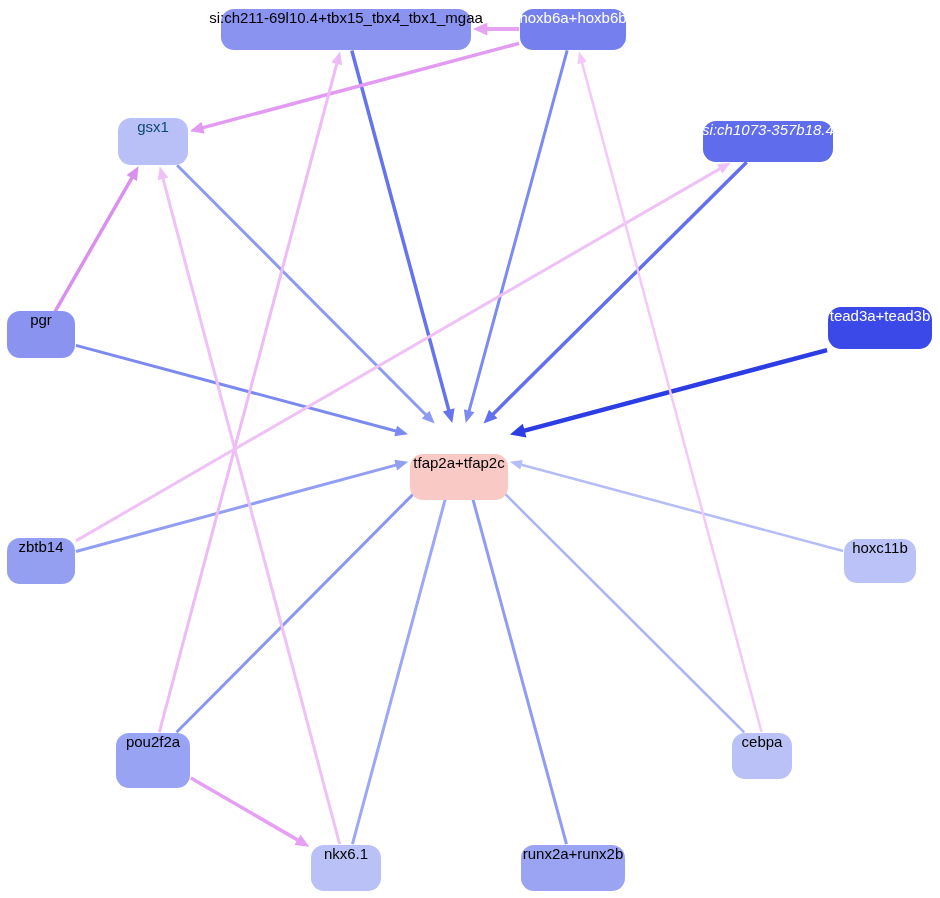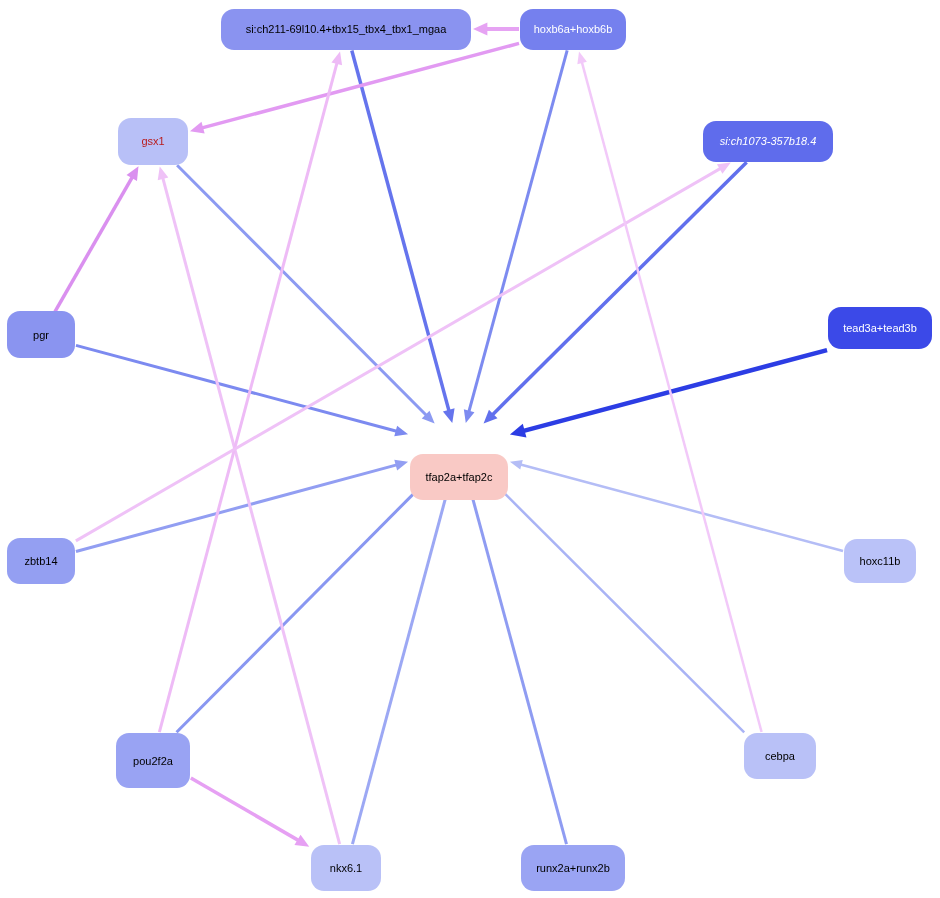--- a/index.html
+++ b/index.html
@@ -18,24 +18,23 @@
   #edge-layer {
     position: absolute;
     left: 0;
     top: 0;
     width: 940px;
     height: 898px;
   }
   .node {
     position: absolute;
     display: flex;
-    align-items: center;
     justify-content: center;
     border-radius: 13px;
-    font-size: 11px;
+    font-size: 15px;
     white-space: nowrap;
     box-sizing: border-box;
     padding: 0 8px;
     cursor: default;
   }
 </style>
 </head>
 <body>
 
 <div id="graph-canvas">
@@ -121,21 +120,21 @@
         <polygon points="309.2701710617044,846.6852806161186 294.4707226528252,845.091910981375 300.54394590976347,834.6264459046866" fill="#e6a0f3"></polygon>
       </g>
     </svg>
   <div id="node-layer">
       <div class="node" style="left: 221px; top: 8.5px; width: 250px; height: 41px; background: rgb(138, 147, 240); color: rgb(0, 0, 0);">
         <span>si:ch211-69l10.4+tbx15_tbx4_tbx1_mgaa</span>
       </div>
       <div class="node" style="left: 520px; top: 8.5px; width: 106px; height: 41px; background: rgb(117, 128, 238); color: rgb(255, 255, 255);">
         <span>hoxb6a+hoxb6b</span>
       </div>
-      <div class="node" style="left: 118px; top: 117.5px; width: 70px; height: 47px; background: rgb(184, 192, 247); color: #b91c1c;">
+      <div class="node" style="left: 118px; top: 117.5px; width: 70px; height: 47px; background: rgb(184, 192, 247); color: #0c4a6e;">
         <span>gsx1</span>
       </div>
       <div class="node" style="left: 703px; top: 120.5px; width: 130px; height: 41px; background: rgb(95, 108, 236); color: rgb(255, 255, 255); font-style: italic;">
         <span>si:ch1073-357b18.4</span>
       </div>
       <div class="node" style="left: 7px; top: 311px; width: 68px; height: 47px; background: rgb(138, 148, 240); color: rgb(0, 0, 0);">
         <span>pgr</span>
       </div>
       <div class="node" style="left: 828px; top: 307px; width: 104px; height: 42px; background: rgb(59, 73, 232); color: rgb(255, 255, 255);">
         <span>tead3a+tead3b</span>
@@ -145,21 +144,21 @@
       </div>
       <div class="node" style="left: 7px; top: 538px; width: 68px; height: 46px; background: rgb(148, 159, 242); color: rgb(0, 0, 0);">
         <span>zbtb14</span>
       </div>
       <div class="node" style="left: 844px; top: 539px; width: 72px; height: 44px; background: rgb(186, 194, 248); color: rgb(0, 0, 0);">
         <span>hoxc11b</span>
       </div>
       <div class="node" style="left: 116px; top: 733px; width: 74px; height: 55px; background: rgb(153, 163, 243); color: rgb(0, 0, 0);">
         <span>pou2f2a</span>
       </div>
-      <div class="node" style="left: 732px; top: 733px; width: 72px; height: 46px; background: rgb(185, 193, 247); color: rgb(0, 0, 0); margin-left: 12px;">
+      <div class="node" style="left: 732px; top: 733px; width: 60px; height: 46px; background: rgb(185, 193, 247); color: rgb(0, 0, 0);">
         <span>cebpa</span>
       </div>
       <div class="node" style="left: 311px; top: 845px; width: 70px; height: 46px; background: rgb(185, 193, 247); color: rgb(0, 0, 0);">
         <span>nkx6.1</span>
       </div>
       <div class="node" style="left: 521px; top: 845px; width: 104px; height: 46px; background: rgb(154, 164, 243); color: rgb(0, 0, 0);">
         <span>runx2a+runx2b</span>
       </div>
     </div>
 </div>

